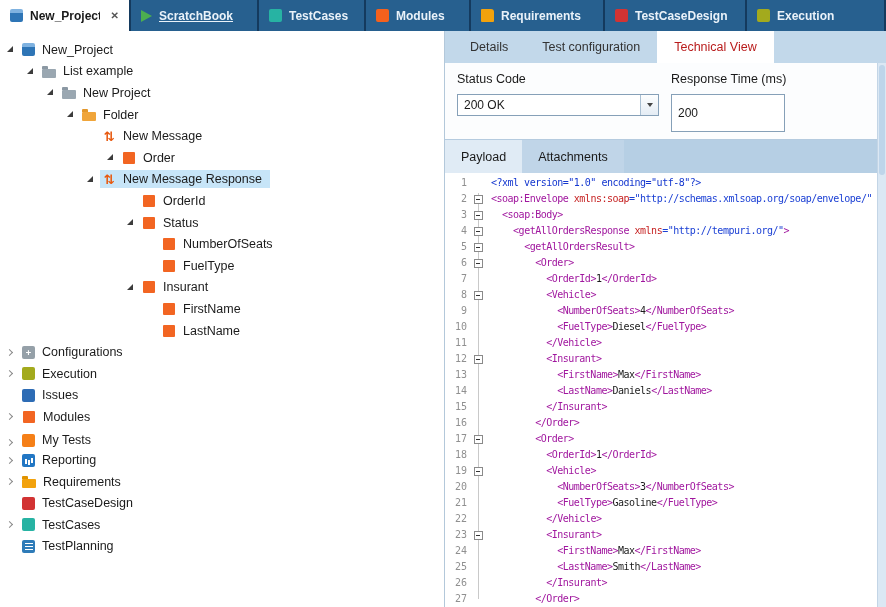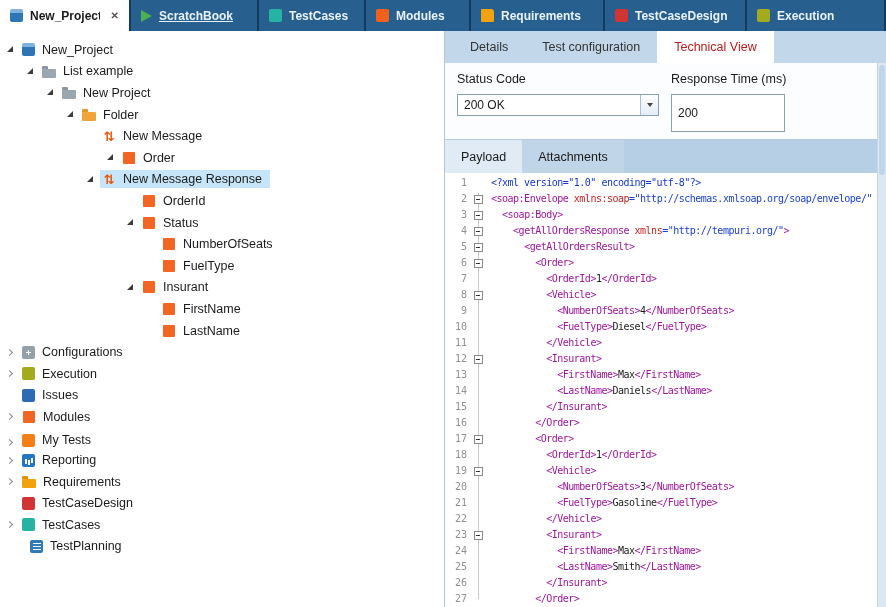--- a/index.html
+++ b/index.html
@@ -301,21 +301,21 @@
           <span class="tree-label">TestCaseDesign</span>
         </span>
       </div>
       <div class="tree-row" style="padding-left: 4px;">
         <span class="exp collapsed"></span>
         <span class="row-inner">
           <span class="tree-icon ti2-testcases"></span>
           <span class="tree-label">TestCases</span>
         </span>
       </div>
-      <div class="tree-row" style="padding-left: 4px; margin-left: 8px;">
+      <div class="tree-row" style="padding-left: 4px;">
         <span class="exp none"></span>
         <span class="row-inner">
           <span class="tree-icon ti2-testplanning"></span>
           <span class="tree-label">TestPlanning</span>
         </span>
       </div>
     </div>
 
   <div class="right">
     <div class="view-tabs">

